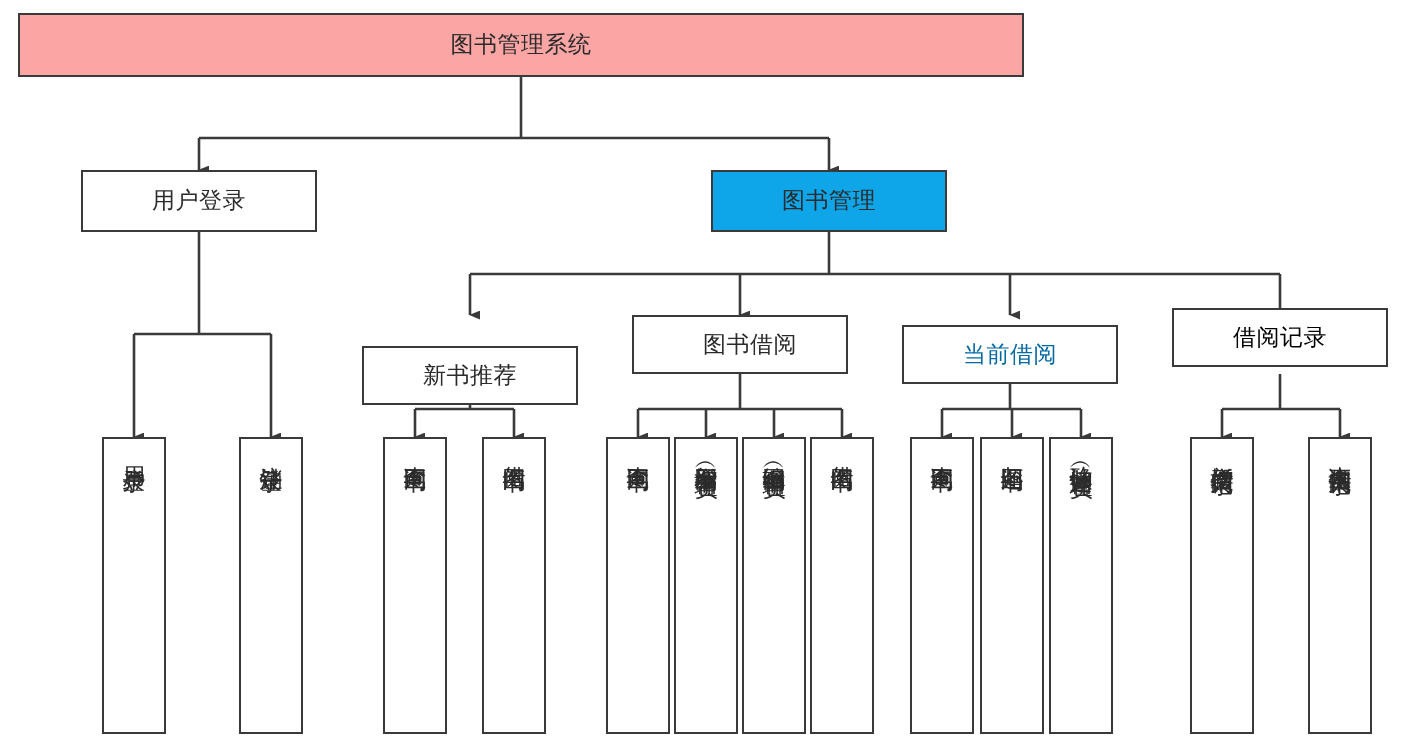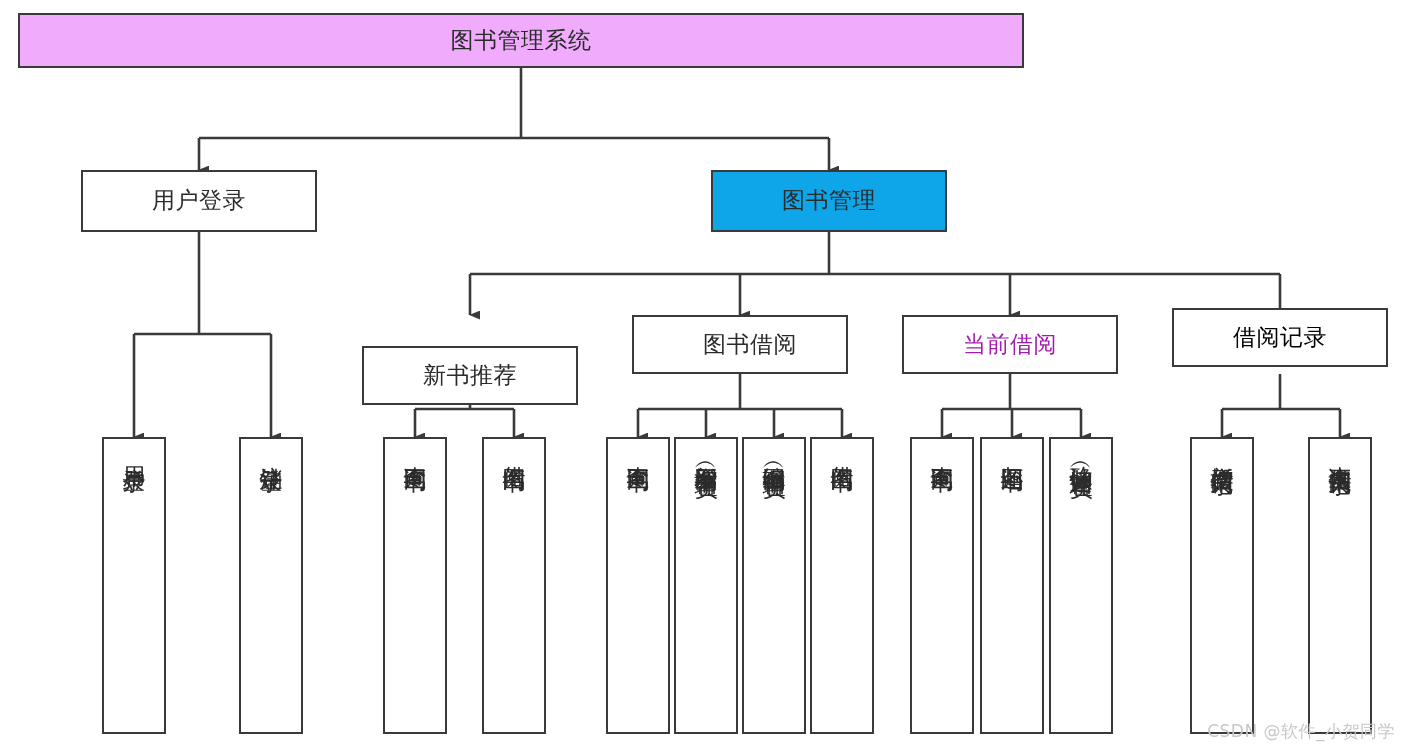--- a/index.html
+++ b/index.html
@@ -110,36 +110,36 @@
         <line x1="1012" y1="409" x2="1012" y2="437" marker-end="url(#arrowhead)"></line>
         <line x1="1081" y1="409" x2="1081" y2="437" marker-end="url(#arrowhead)"></line>
         <line x1="1280" y1="374" x2="1280" y2="409"></line>
         <line x1="1222" y1="409" x2="1340" y2="409"></line>
         <line x1="1222" y1="409" x2="1222" y2="437" marker-end="url(#arrowhead)"></line>
         <line x1="1340" y1="409" x2="1340" y2="437" marker-end="url(#arrowhead)"></line>
       </g>
   </svg>
 
   <div id="node-layer">
-      <div class="node horizontal" style="left: 18px; top: 13px; width: 1006px; height: 55px; border-color: rgb(58, 58, 58); background: #f0abfc; color: rgb(43, 43, 43);">
+      <div class="node horizontal" style="left: 18px; top: 13px; width: 1006px; height: 64px; border-color: rgb(58, 58, 58); background: #fca5a5; color: rgb(43, 43, 43);">
         <span class="node-label">图书管理系统</span>
       </div>
       <div class="node horizontal" style="left: 81px; top: 170px; width: 236px; height: 62px; border-color: rgb(58, 58, 58); background: rgb(255, 255, 255); color: rgb(43, 43, 43);">
         <span class="node-label">用户登录</span>
       </div>
       <div class="node horizontal" style="left: 711px; top: 170px; width: 236px; height: 62px; border-color: rgb(58, 58, 58); background: #0ea5e9; color: rgb(43, 43, 43);">
         <span class="node-label">图书管理</span>
       </div>
       <div class="node horizontal" style="left: 362px; top: 315px; width: 216px; height: 59px; border-color: rgb(58, 58, 58); background: rgb(255, 255, 255); color: rgb(43, 43, 43); margin-top: 31px;">
         <span class="node-label">新书推荐</span>
       </div>
       <div class="node horizontal" style="left: 632px; top: 315px; width: 216px; height: 59px; border-color: rgb(58, 58, 58); background: rgb(255, 255, 255); color: rgb(43, 43, 43); padding-left: 20px;">
         <span class="node-label">图书借阅</span>
       </div>
-      <div class="node horizontal" style="left: 902px; top: 315px; width: 216px; height: 59px; border-color: rgb(58, 58, 58); background: rgb(255, 255, 255); color: #a21caf;">
+      <div class="node horizontal" style="left: 902px; top: 325px; width: 216px; height: 59px; border-color: rgb(58, 58, 58); background: rgb(255, 255, 255); color: #0369a1;">
         <span class="node-label">当前借阅</span>
       </div>
       <div class="node horizontal" style="left: 1172px; top: 308px; width: 216px; height: 59px; border-color: rgb(58, 58, 58); background: rgb(255, 255, 255); color: #000000; align-items: center;">
         <span class="node-label">借阅记录</span>
       </div>
       <div class="node vertical" style="left: 102px; top: 437px; width: 64px; height: 297px; border-color: rgb(58, 58, 58); background: rgb(255, 255, 255); color: rgb(43, 43, 43);">
         <span class="node-label">用户登录</span>
       </div>
       <div class="node vertical" style="left: 239px; top: 437px; width: 64px; height: 297px; border-color: rgb(58, 58, 58); background: rgb(255, 255, 255); color: rgb(43, 43, 43);">
         <span class="node-label">注销登录</span>
@@ -172,15 +172,14 @@
         <span class="node-label">确认归还（管理员）</span>
       </div>
       <div class="node vertical" style="left: 1190px; top: 437px; width: 64px; height: 297px; border-color: rgb(58, 58, 58); background: rgb(255, 255, 255); color: rgb(43, 43, 43);">
         <span class="node-label">新增借阅记录</span>
       </div>
       <div class="node vertical" style="left: 1308px; top: 437px; width: 64px; height: 297px; border-color: rgb(58, 58, 58); background: rgb(255, 255, 255); color: rgb(43, 43, 43);">
         <span class="node-label">查询借阅记录</span>
       </div>
     </div>
 
-  <div class="watermark">CSDN @软件_小贺同学</div>
 
 </div>
 
 </body></html>

